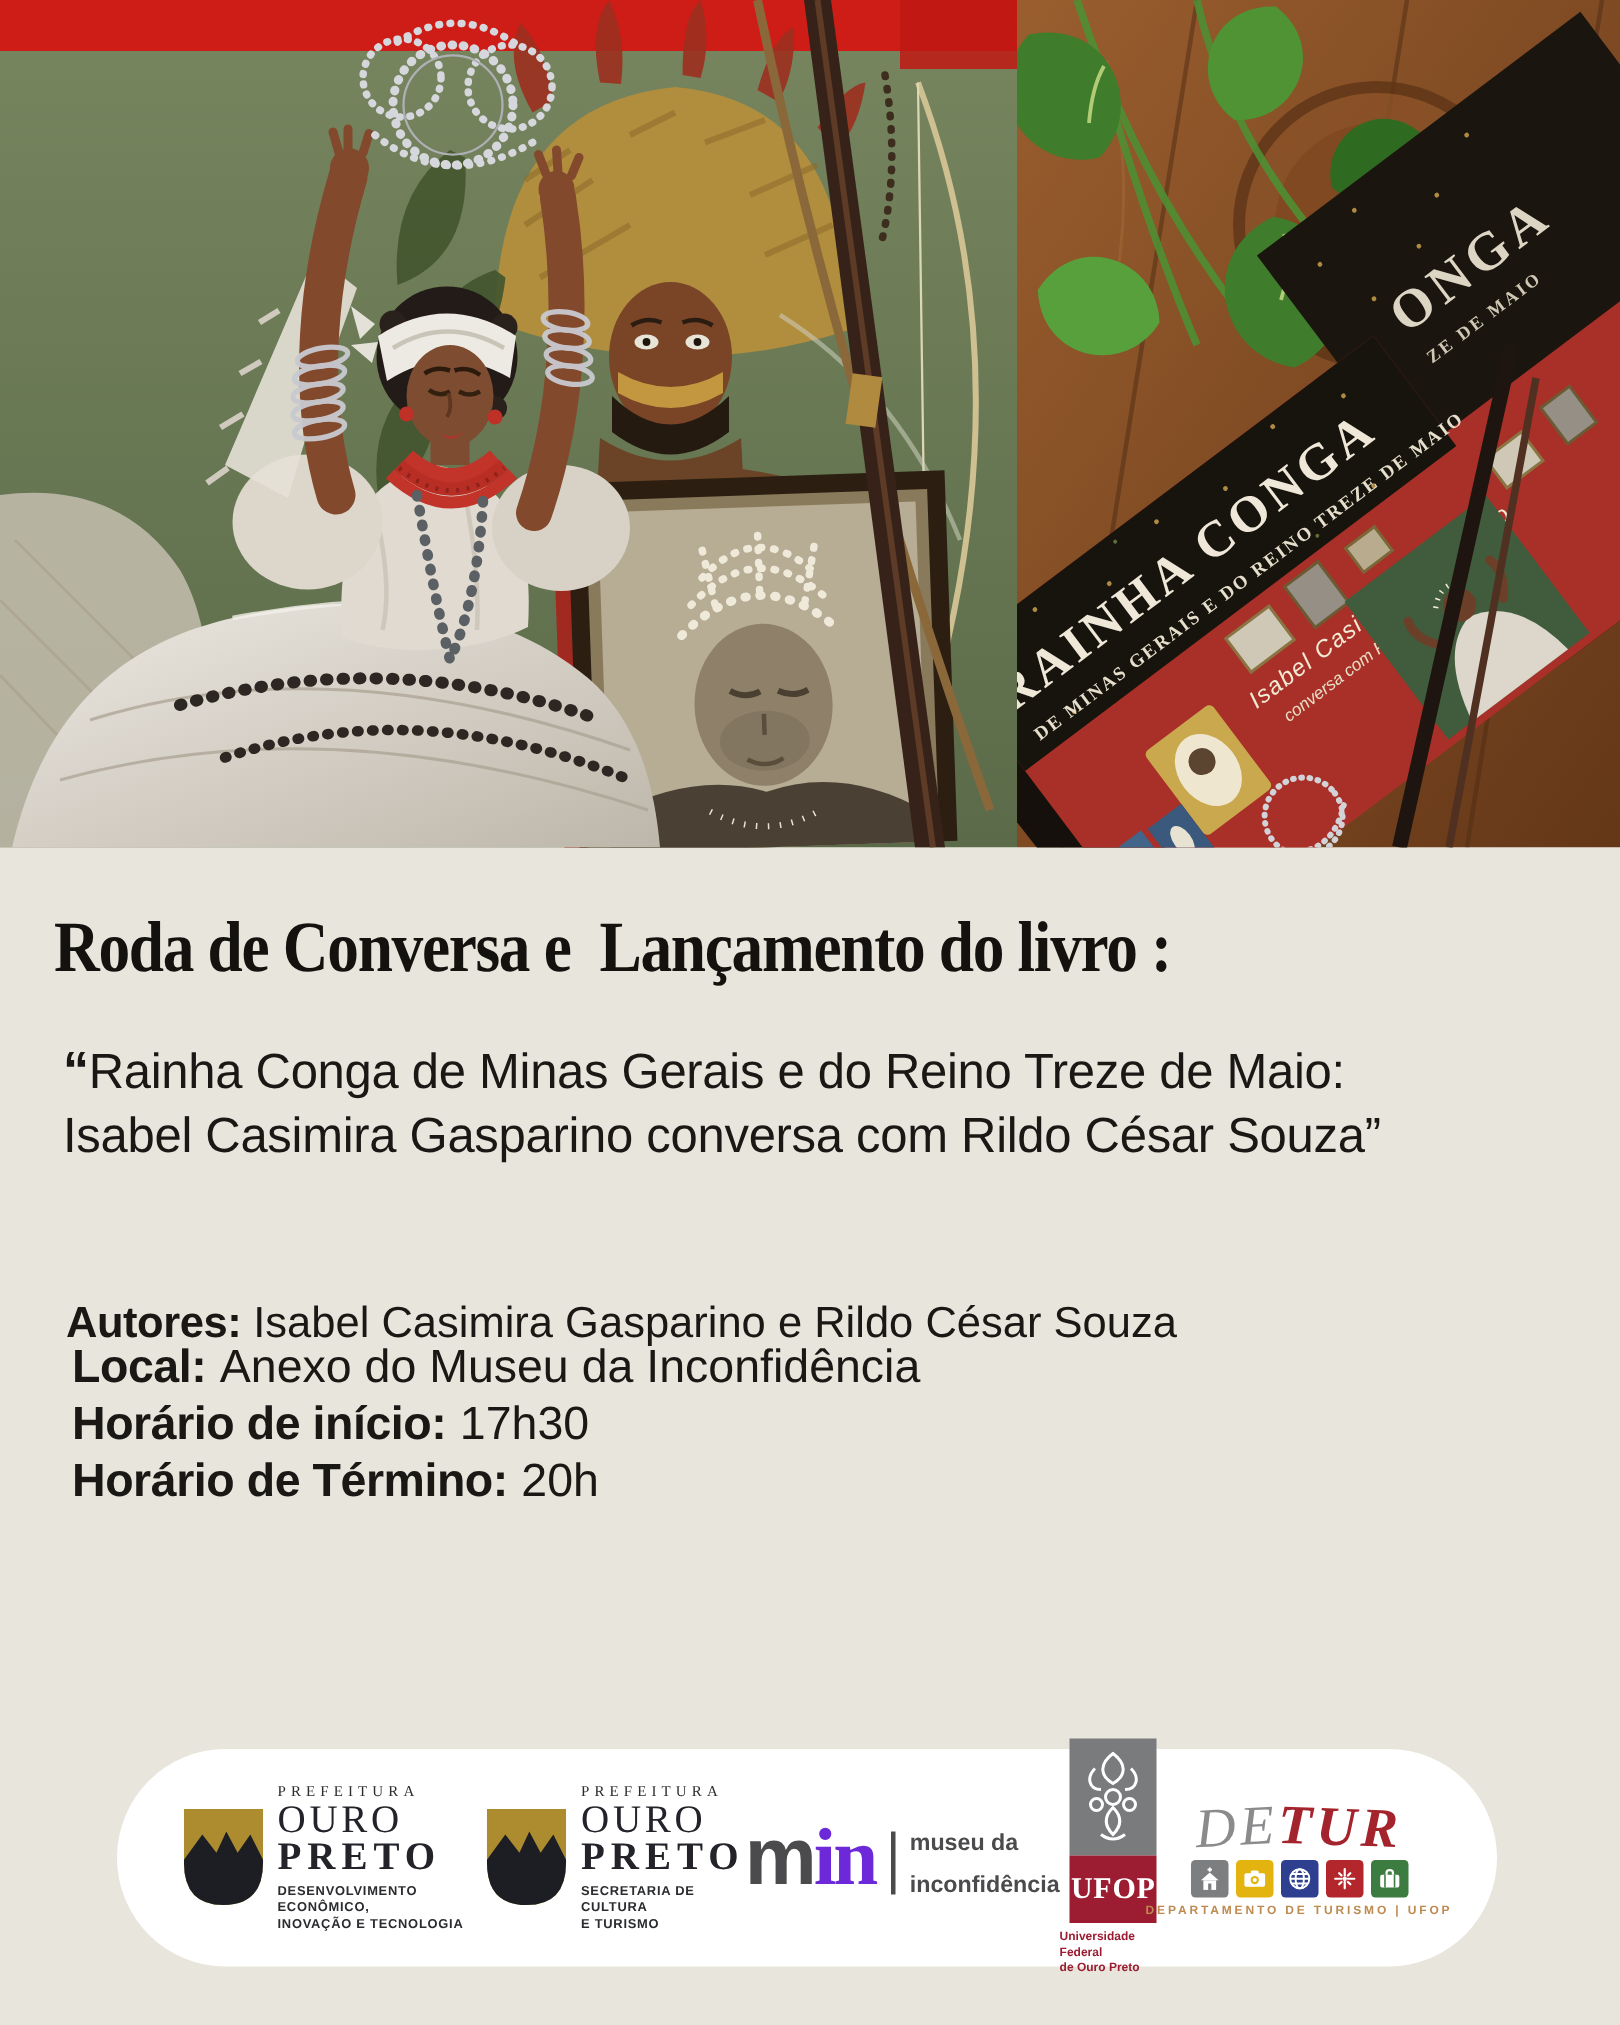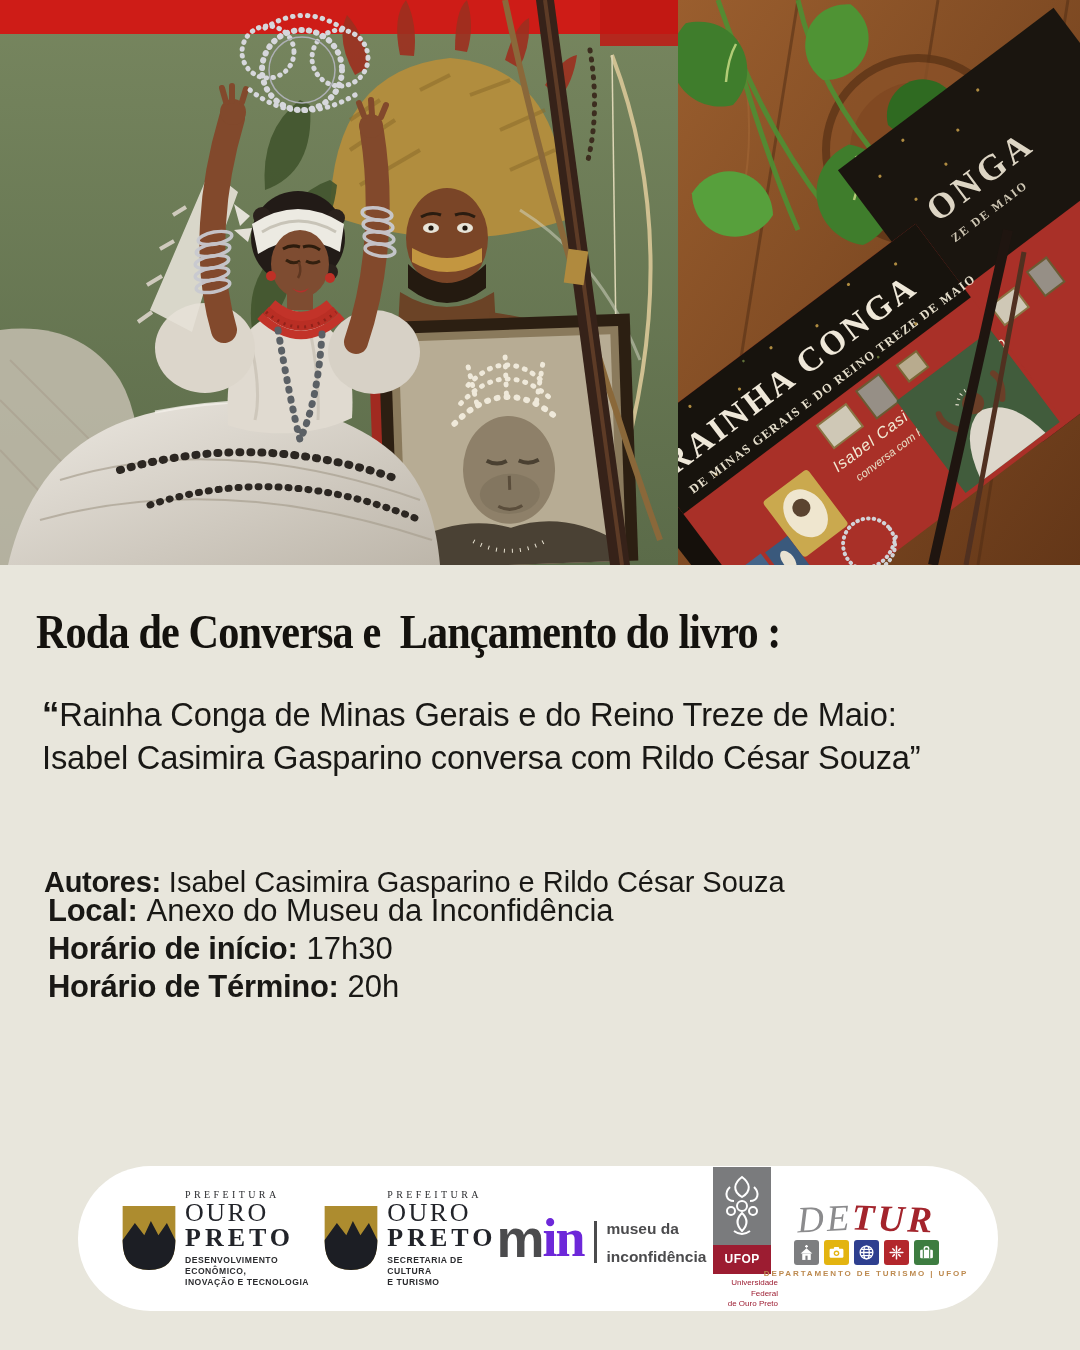--- a/index.html
+++ b/index.html
@@ -45,22 +45,22 @@
   .op-dept{font-family:Liberation Sans, sans-serif;font-size:8.6px;letter-spacing:.5px;color:#2b2c2f;text-transform:uppercase;margin-top:4px;line-height:1.3;font-weight:600;}
   
   .min{display:flex;align-items:center;}
   .min-m{font-size:54px;font-weight:700;color:#4b4b4d;line-height:.8;letter-spacing:-2px;}
   .min-in{font-size:54px;font-weight:700;color:#6d28d9;line-height:.8;letter-spacing:-2px;font-family:Liberation Serif, serif;}
   .min-bar{width:3px;height:42px;background:#4b4b4d;margin:6px 9px 0 11px;}
   .min-text{display:flex;flex-direction:column;font-size:15.5px;font-weight:700;color:#4b4b4d;line-height:1.12;margin-top:8px;gap:10px;}
   
   .ufop{display:flex;flex-direction:column;align-items:center;width:78px;}
   .ufop-emblem{width:58px;height:78px;background:#7a7b7d;display:flex;align-items:center;justify-content:center;}
-  .ufop-band{width:58px;height:29px;background:#9c1c31;color:#fff;font-weight:700;font-size:12px;display:flex;align-items:center;justify-content:center;letter-spacing:.5px;}
-  .ufop-cap{font-size:8px;color:#9c1c31;text-align:right;margin-top:4px;font-weight:400;line-height:1.35;}
+  .ufop-band{width:58px;height:45px;background:#9c1c31;color:#fff;font-weight:700;font-size:20px;display:flex;align-items:center;justify-content:center;letter-spacing:.5px;font-family:Liberation Serif, serif;}
+  .ufop-cap{font-size:8px;color:#9c1c31;text-align:left;margin-top:4px;font-weight:700;line-height:1.35;}
   
   .detur{display:flex;flex-direction:column;align-items:center;width:176px;}
   .detur-title{font-family:"Liberation Serif",serif;font-size:37px;line-height:1;font-style:italic;}
   .detur-de{color:#8b8b8d;letter-spacing:3px;transform:rotate(-3deg);display:inline-block;}
   .detur-tur{color:#a3242c;letter-spacing:3px;font-weight:700;display:inline-block;transform:rotate(2deg);}
   .detur-icons{display:flex;gap:5px;margin-top:3px;}
   .detur-icons .sq{width:25px;height:25px;border-radius:3px;display:flex;align-items:center;justify-content:center;}
   .sq1{background:#7d7e80;}.sq2{background:#e3b410;}.sq3{background:#2e3f8f;}.sq4{background:#b3272c;}.sq5{background:#3d7c40;}
   .detur-cap{font-size:8px;letter-spacing:1.9px;color:#bd8a4f;margin-top:4px;font-weight:700;white-space:nowrap;}
 </style>

